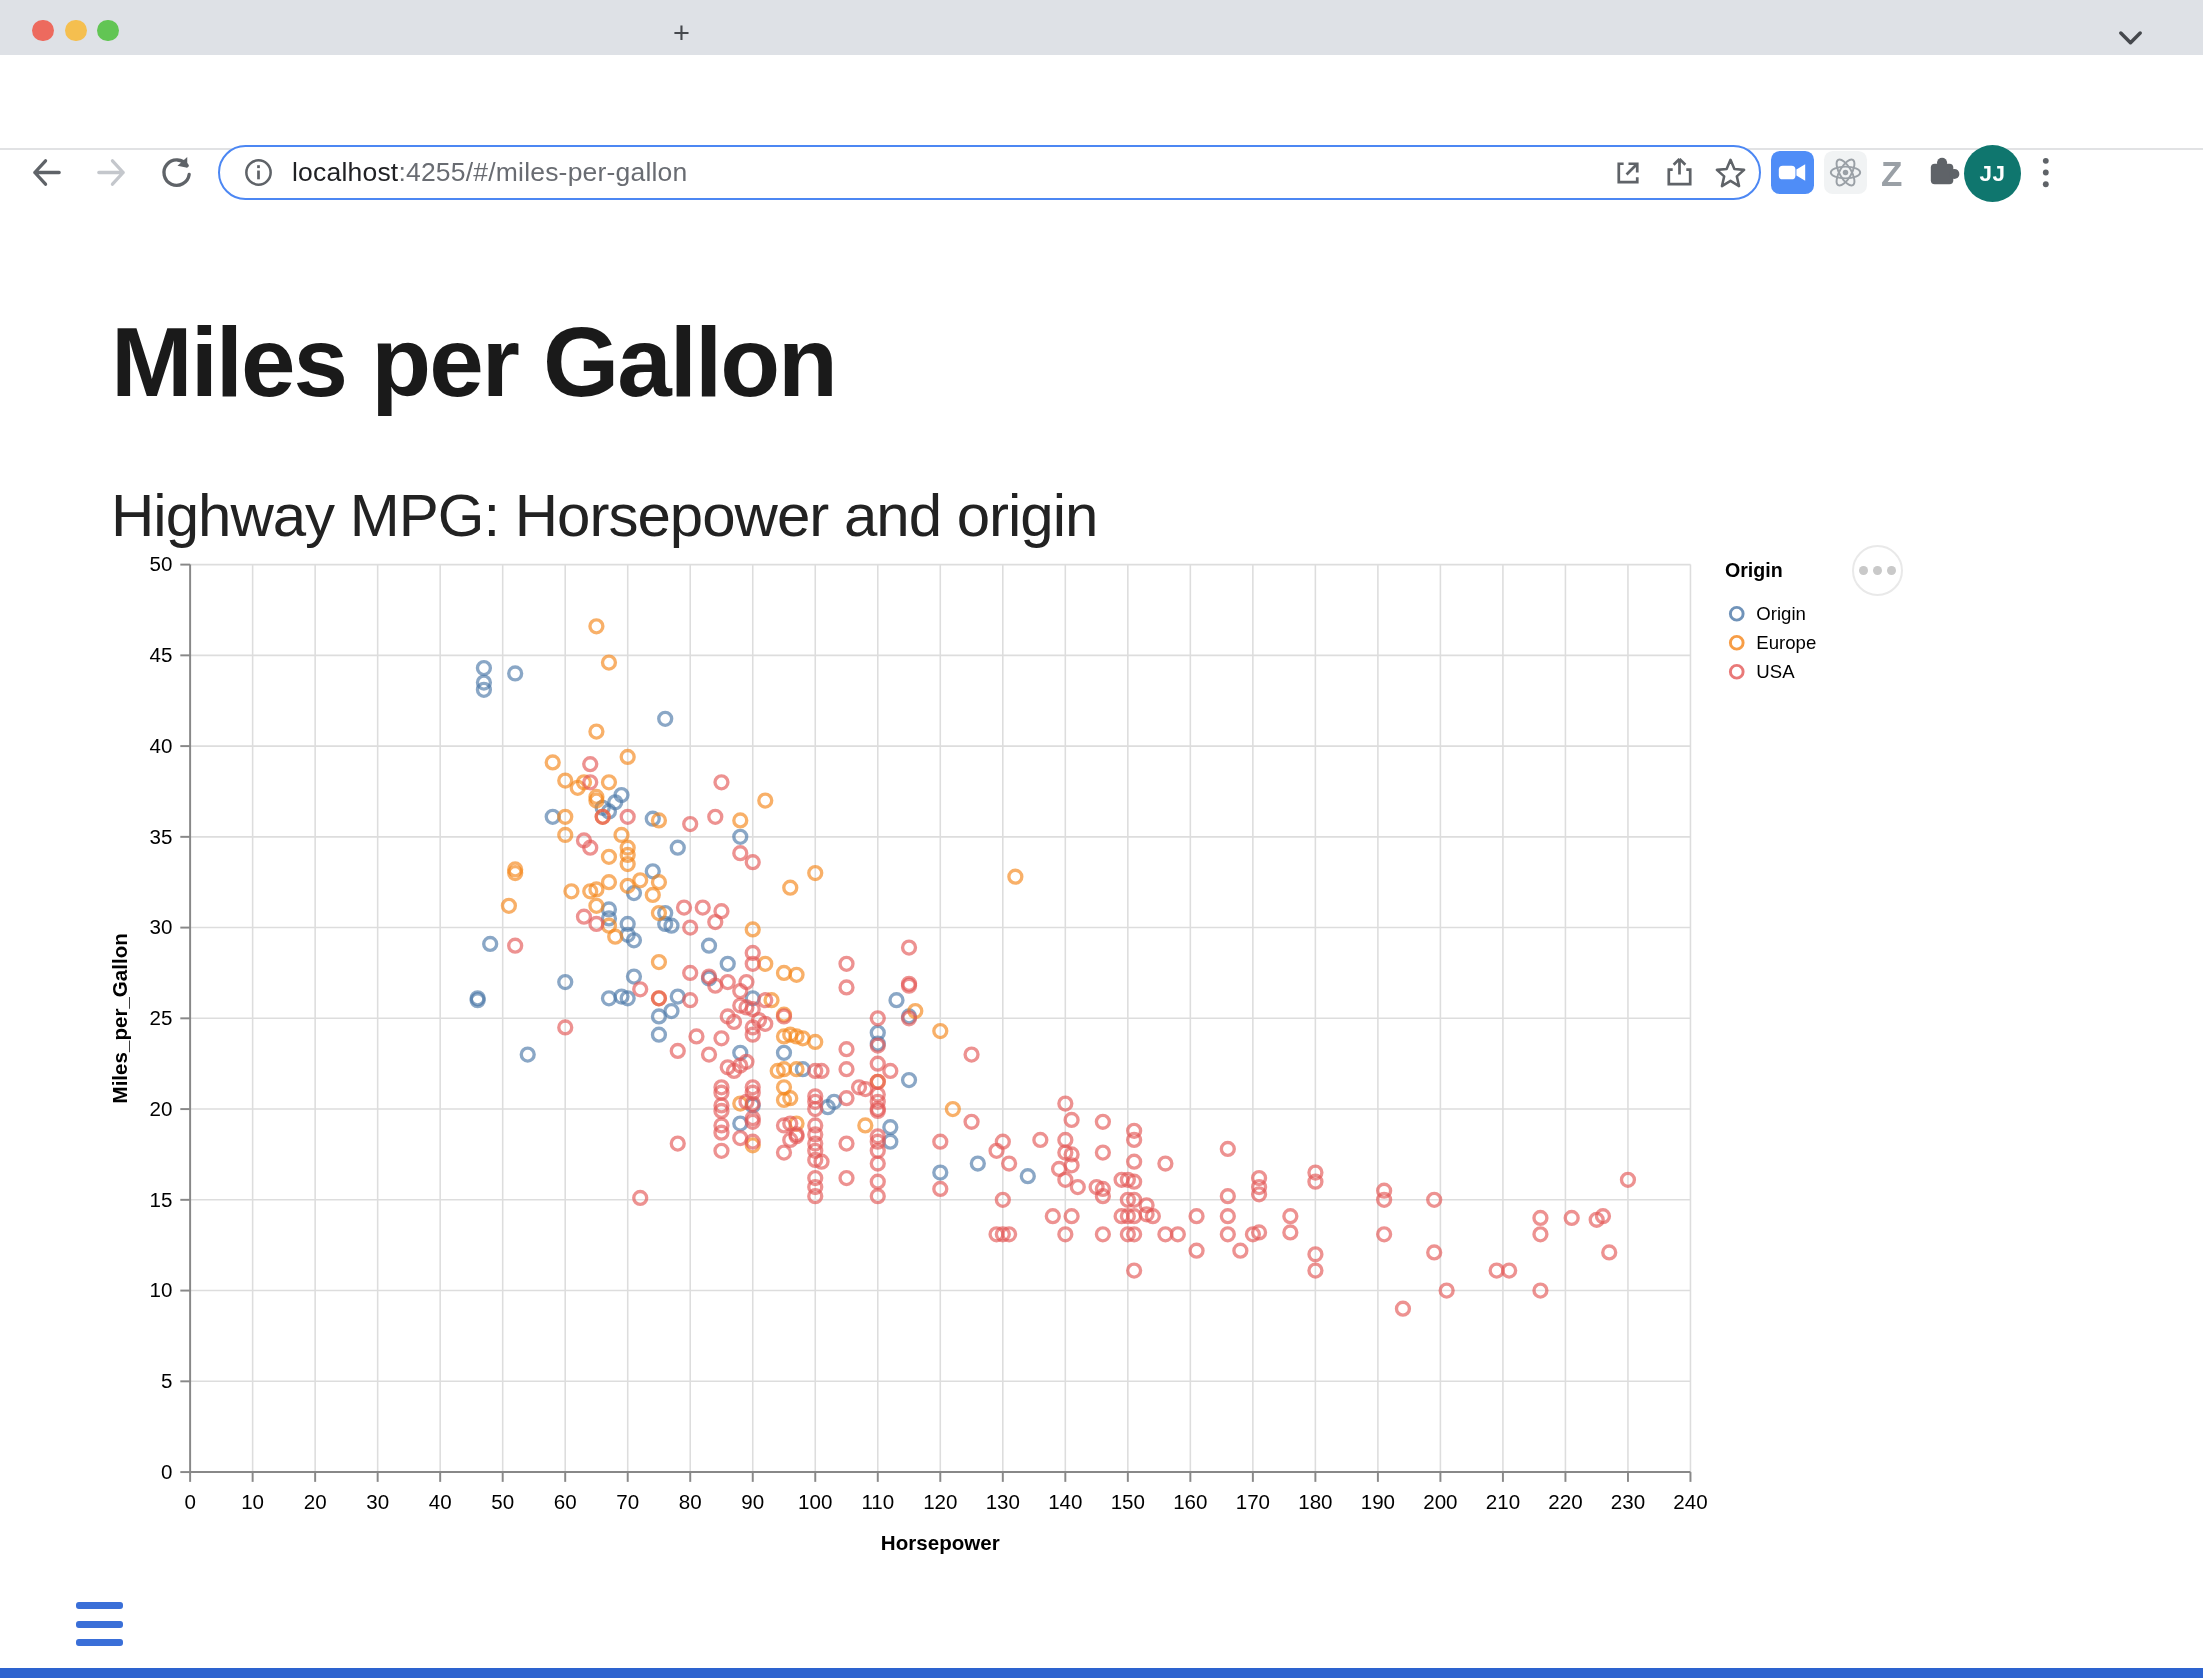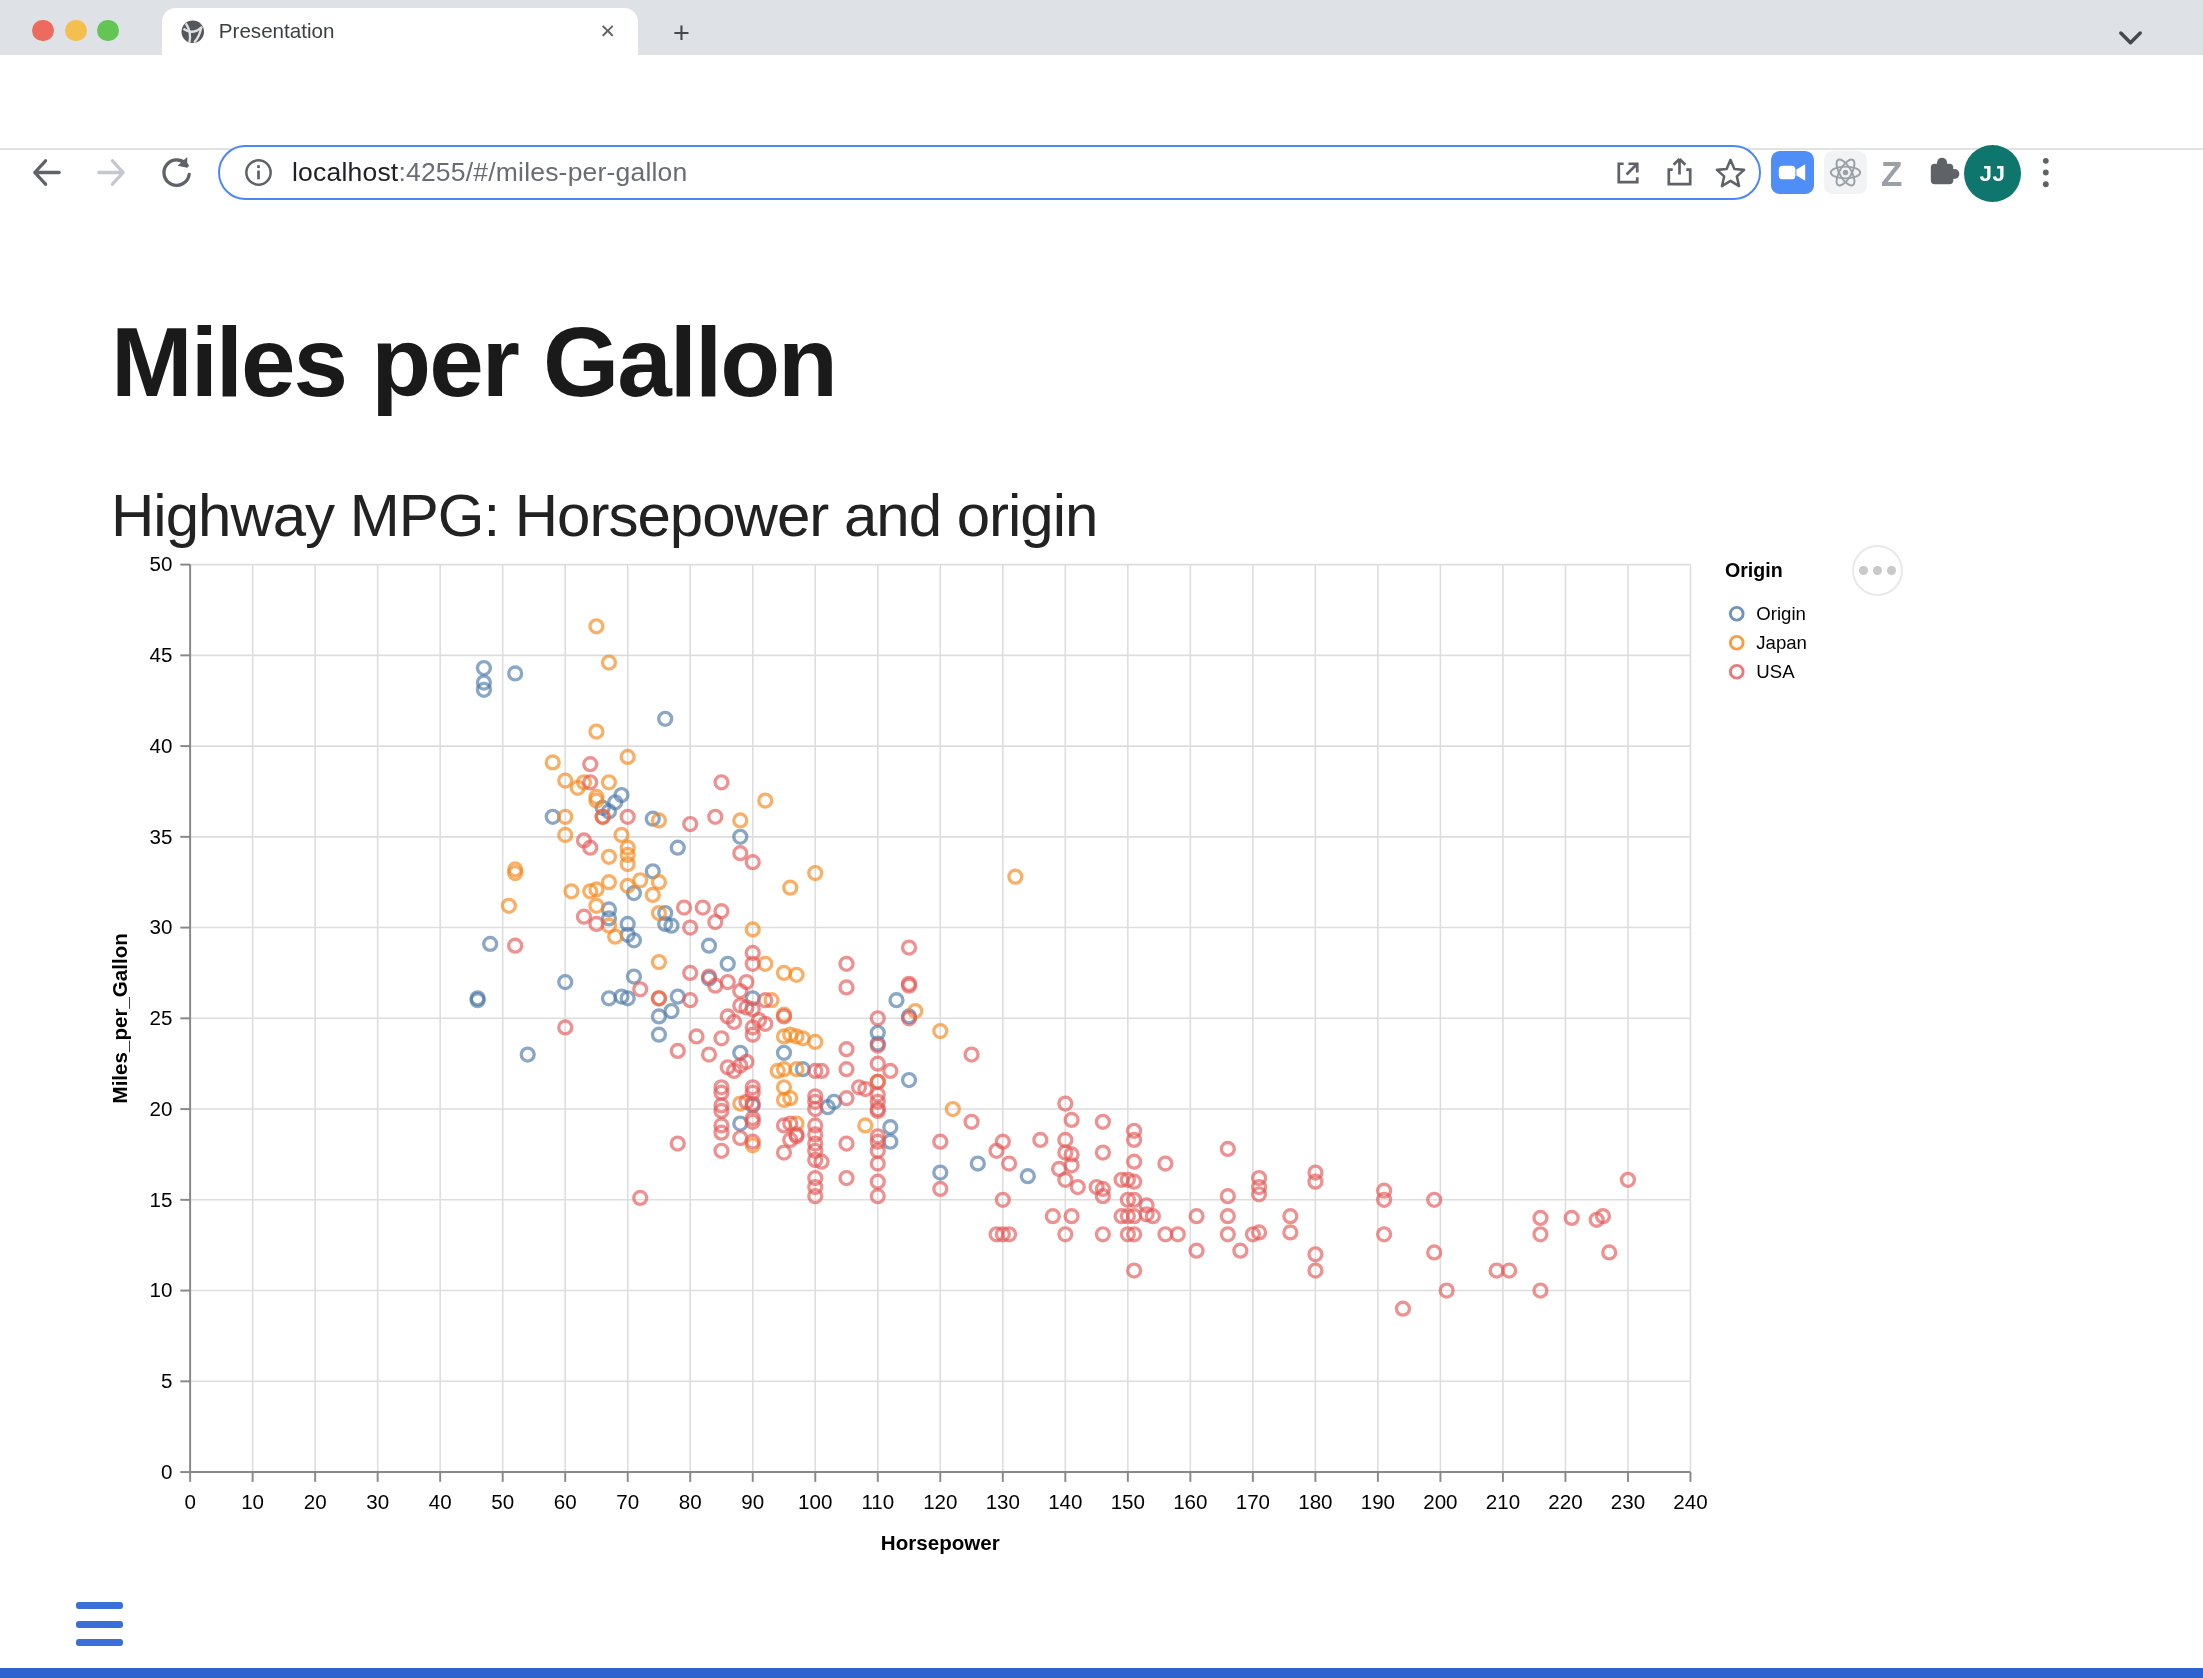--- a/index.html
+++ b/index.html
@@ -63,30 +63,20 @@
   .progress { position:absolute; left:0; top:1668px; width:2203px; height:9.8px; background:#2d63cf; }
 </style>
 </head>
 <body>
 
 <div class="tabstrip">
   <div class="traffic t-red"></div>
   <div class="traffic t-yel"></div>
   <div class="traffic t-grn"></div>
 
-  <div class="tab">
-    <svg class="tab-favicon" viewBox="0 0 26 26">
-      <circle cx="13" cy="13" r="11.5" fill="#54575c"></circle>
-      <path d="M3.5 10 Q13 17 22.5 8" stroke="#dee1e6" stroke-width="2.4" fill="none"></path>
-      <path d="M9.5 24 Q12 14 6 4.5" stroke="#dee1e6" stroke-width="2.4" fill="none"></path>
-      <path d="M14.5 24 Q20.5 17 21.5 8.5" stroke="#dee1e6" stroke-width="2.4" fill="none"></path>
-    </svg>
-    <span class="tab-title">Presentation</span>
-    <span class="tab-close">✕</span>
-  </div>
 
   <div class="newtab">+</div>
 
   <svg class="tabchevron" width="31" height="19.6" viewBox="0 0 32 20">
     <polyline points="6,4 16,14 26,4" fill="none" stroke="#45484d" stroke-width="3.6" stroke-linecap="round" stroke-linejoin="round"></polyline>
   </svg>
 </div>
 
 <div class="toolbar">
   <svg class="navbtn" style="left:27.4px" viewBox="0 0 40 40">
@@ -600,21 +590,21 @@
       <div class="legend-row">
         <svg width="23.5" height="23.5" viewBox="0 0 24 24">
        <circle cx="12" cy="12" r="6.5" fill="none" stroke="#4c78a8" stroke-width="3" stroke-opacity="0.8"></circle>
      </svg>
         <span class="legend-label">Origin</span>
       </div>
       <div class="legend-row">
         <svg width="23.5" height="23.5" viewBox="0 0 24 24">
        <circle cx="12" cy="12" r="6.5" fill="none" stroke="#f58518" stroke-width="3" stroke-opacity="0.8"></circle>
      </svg>
-        <span class="legend-label">Japan</span>
+        <span class="legend-label">Europe</span>
       </div>
       <div class="legend-row">
         <svg width="23.5" height="23.5" viewBox="0 0 24 24">
        <circle cx="12" cy="12" r="6.5" fill="none" stroke="#e45756" stroke-width="3" stroke-opacity="0.8"></circle>
      </svg>
         <span class="legend-label">USA</span>
       </div>
     </div>
 </div>
 

